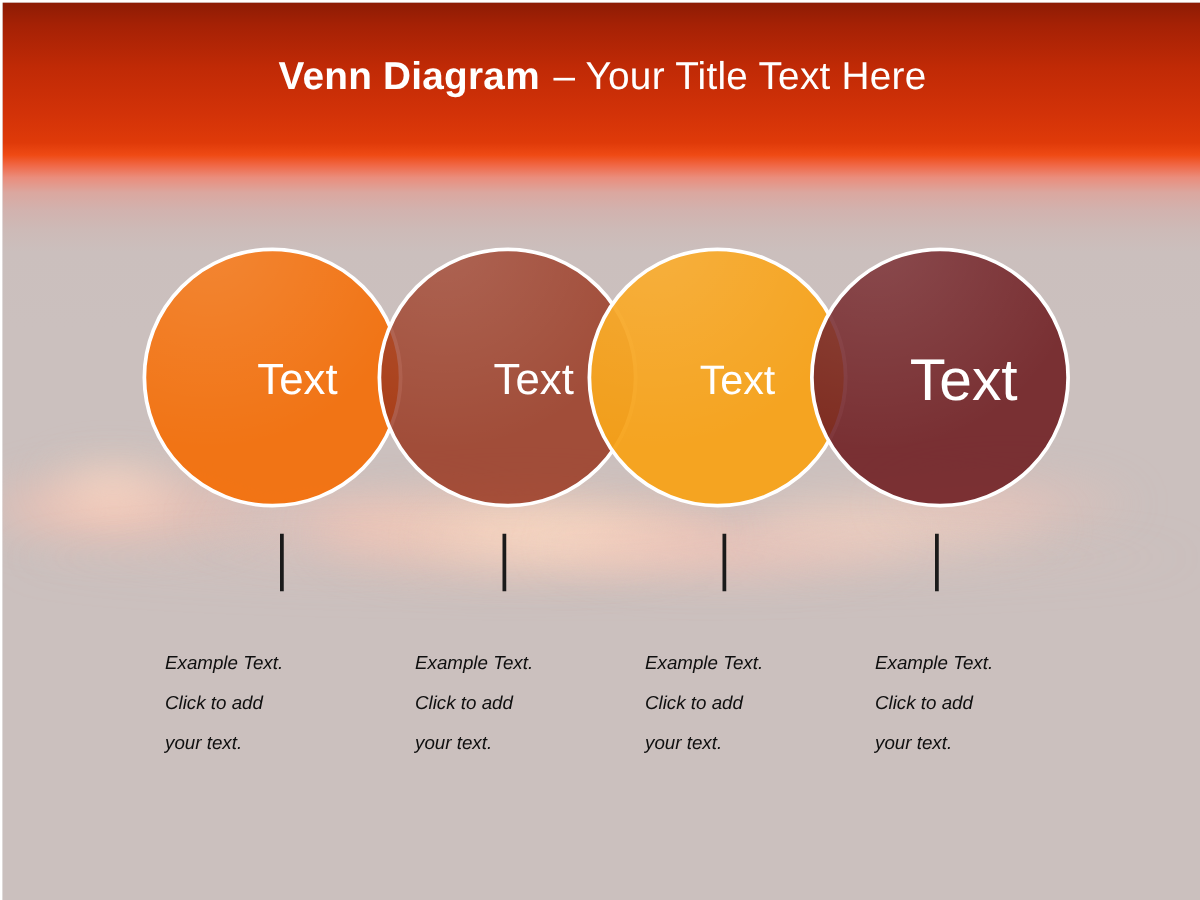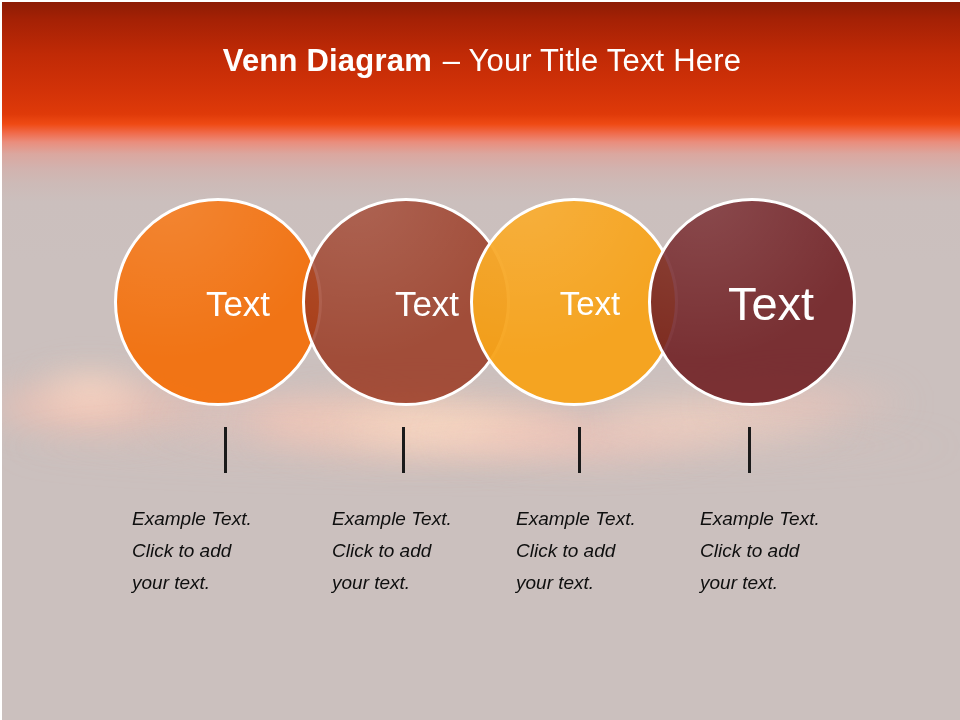--- a/index.html
+++ b/index.html
@@ -141,23 +141,23 @@
     position: absolute;
     width: 3px;
     height: 46px;
     background: #1a1a1a;
     top: 425px;
   }
 
   
   .caption {
     position: absolute;
-    top: 500px;
+    top: 512px;
     width: 170px;
-    font-size: 19px;
+    font-size: 15px;
     line-height: 30px;
     font-style: italic;
     color: #0f0f0f;
   }
   .caption .cline { display: block; white-space: nowrap; }
 </style>
 </head>
 <body>
 
 <div id="slide">

